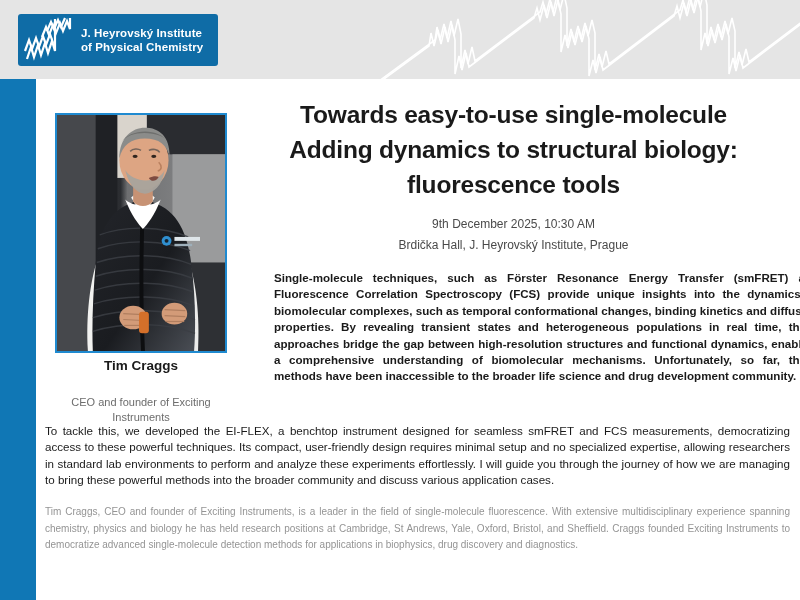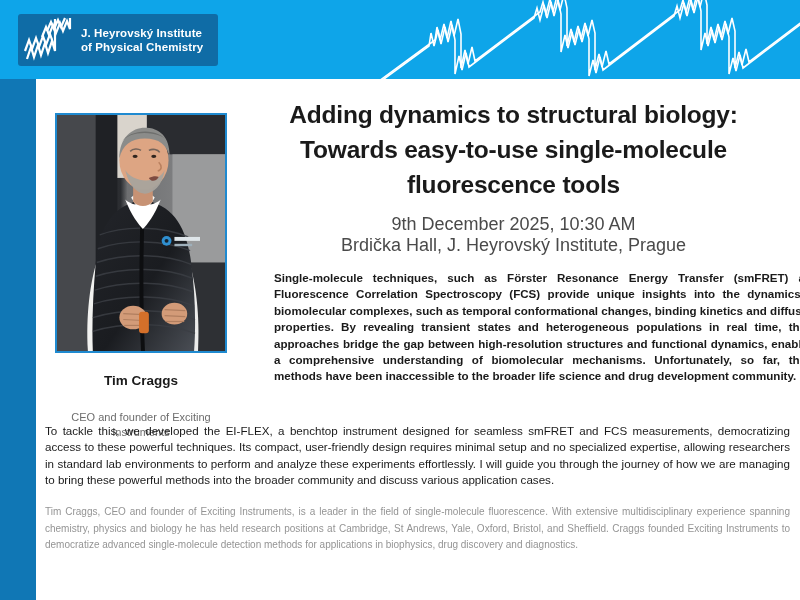--- a/index.html
+++ b/index.html
@@ -23,21 +23,21 @@
     overflow: hidden;
   }
 
   
   .header-band {
     position: absolute;
     left: 0;
     top: 0;
     width: 800px;
     height: 79px;
-    background: #0ea5e9;
+    background: #e5e5e5;
     overflow: hidden;
   }
   .left-band {
     position: absolute;
     left: 0;
     top: 79px;
     width: 36px;
     height: 521px;
     background: #1077b5;
   }
@@ -108,21 +108,21 @@
     height: 240px;
     border: 2px solid #1f8ad0;
     box-sizing: border-box;
     overflow: hidden;
     position: relative;
     background: #3a3c3f;
   }
   .photo-svg { display: block; width: 100%; height: 100%; }
 
   .speaker-name {
-    margin-top: 20px;
+    margin-top: 5px;
     text-align: center;
     font-weight: bold;
     font-size: 13.5px;
     color: #1a1a1a;
     width: 172px;
   }
   .speaker-role {
     margin-top: 22px;
     text-align: center;
     font-size: 11px;
@@ -143,21 +143,21 @@
     line-height: 35px;
     color: #1a1a1a;
     letter-spacing: -0.2px;
   }
   .meta {
     position: absolute;
     left: 205px;
     top: 133px;
     width: 545px;
     text-align: center;
-    font-size: 18px;
+    font-size: 12px;
     line-height: 21px;
     color: #4a4a4a;
   }
   .abstract-top {
     position: absolute;
     left: 209px;
     top: 189px;
     width: 545px;
     text-align: justify;
     font-weight: bold;
@@ -321,22 +321,22 @@
           </g>
 
           <rect x="84" y="200" width="10" height="22" rx="3" fill="#d4702a"></rect>
         </svg>
       </div>
       <div class="speaker-name">Tim Craggs</div>
       <div class="speaker-role">CEO and founder of Exciting Instruments</div>
     </div>
 
     <div class="talk-title">
+      <div>Towards easy-to-use single-molecule</div>
       <div>Adding dynamics to structural biology:</div>
-      <div>Towards easy-to-use single-molecule</div>
       <div>fluorescence tools</div>
     </div>
 
     <div class="meta">
       <div>9th December 2025, 10:30 AM</div>
       <div>Brdička Hall, J. Heyrovský Institute, Prague</div>
     </div>
 
     <div class="abstract-top">Single-molecule techniques, such as Förster Resonance Energy Transfer (smFRET) and Fluorescence Correlation Spectroscopy (FCS) provide unique insights into the dynamics of biomolecular complexes, such as temporal conformational changes, binding kinetics and diffusion properties. By revealing transient states and heterogeneous populations in real time, these approaches bridge the gap between high-resolution structures and functional dynamics, enabling a comprehensive understanding of biomolecular mechanisms. Unfortunately, so far, these methods have been inaccessible to the broader life science and drug development community.</div>
 

